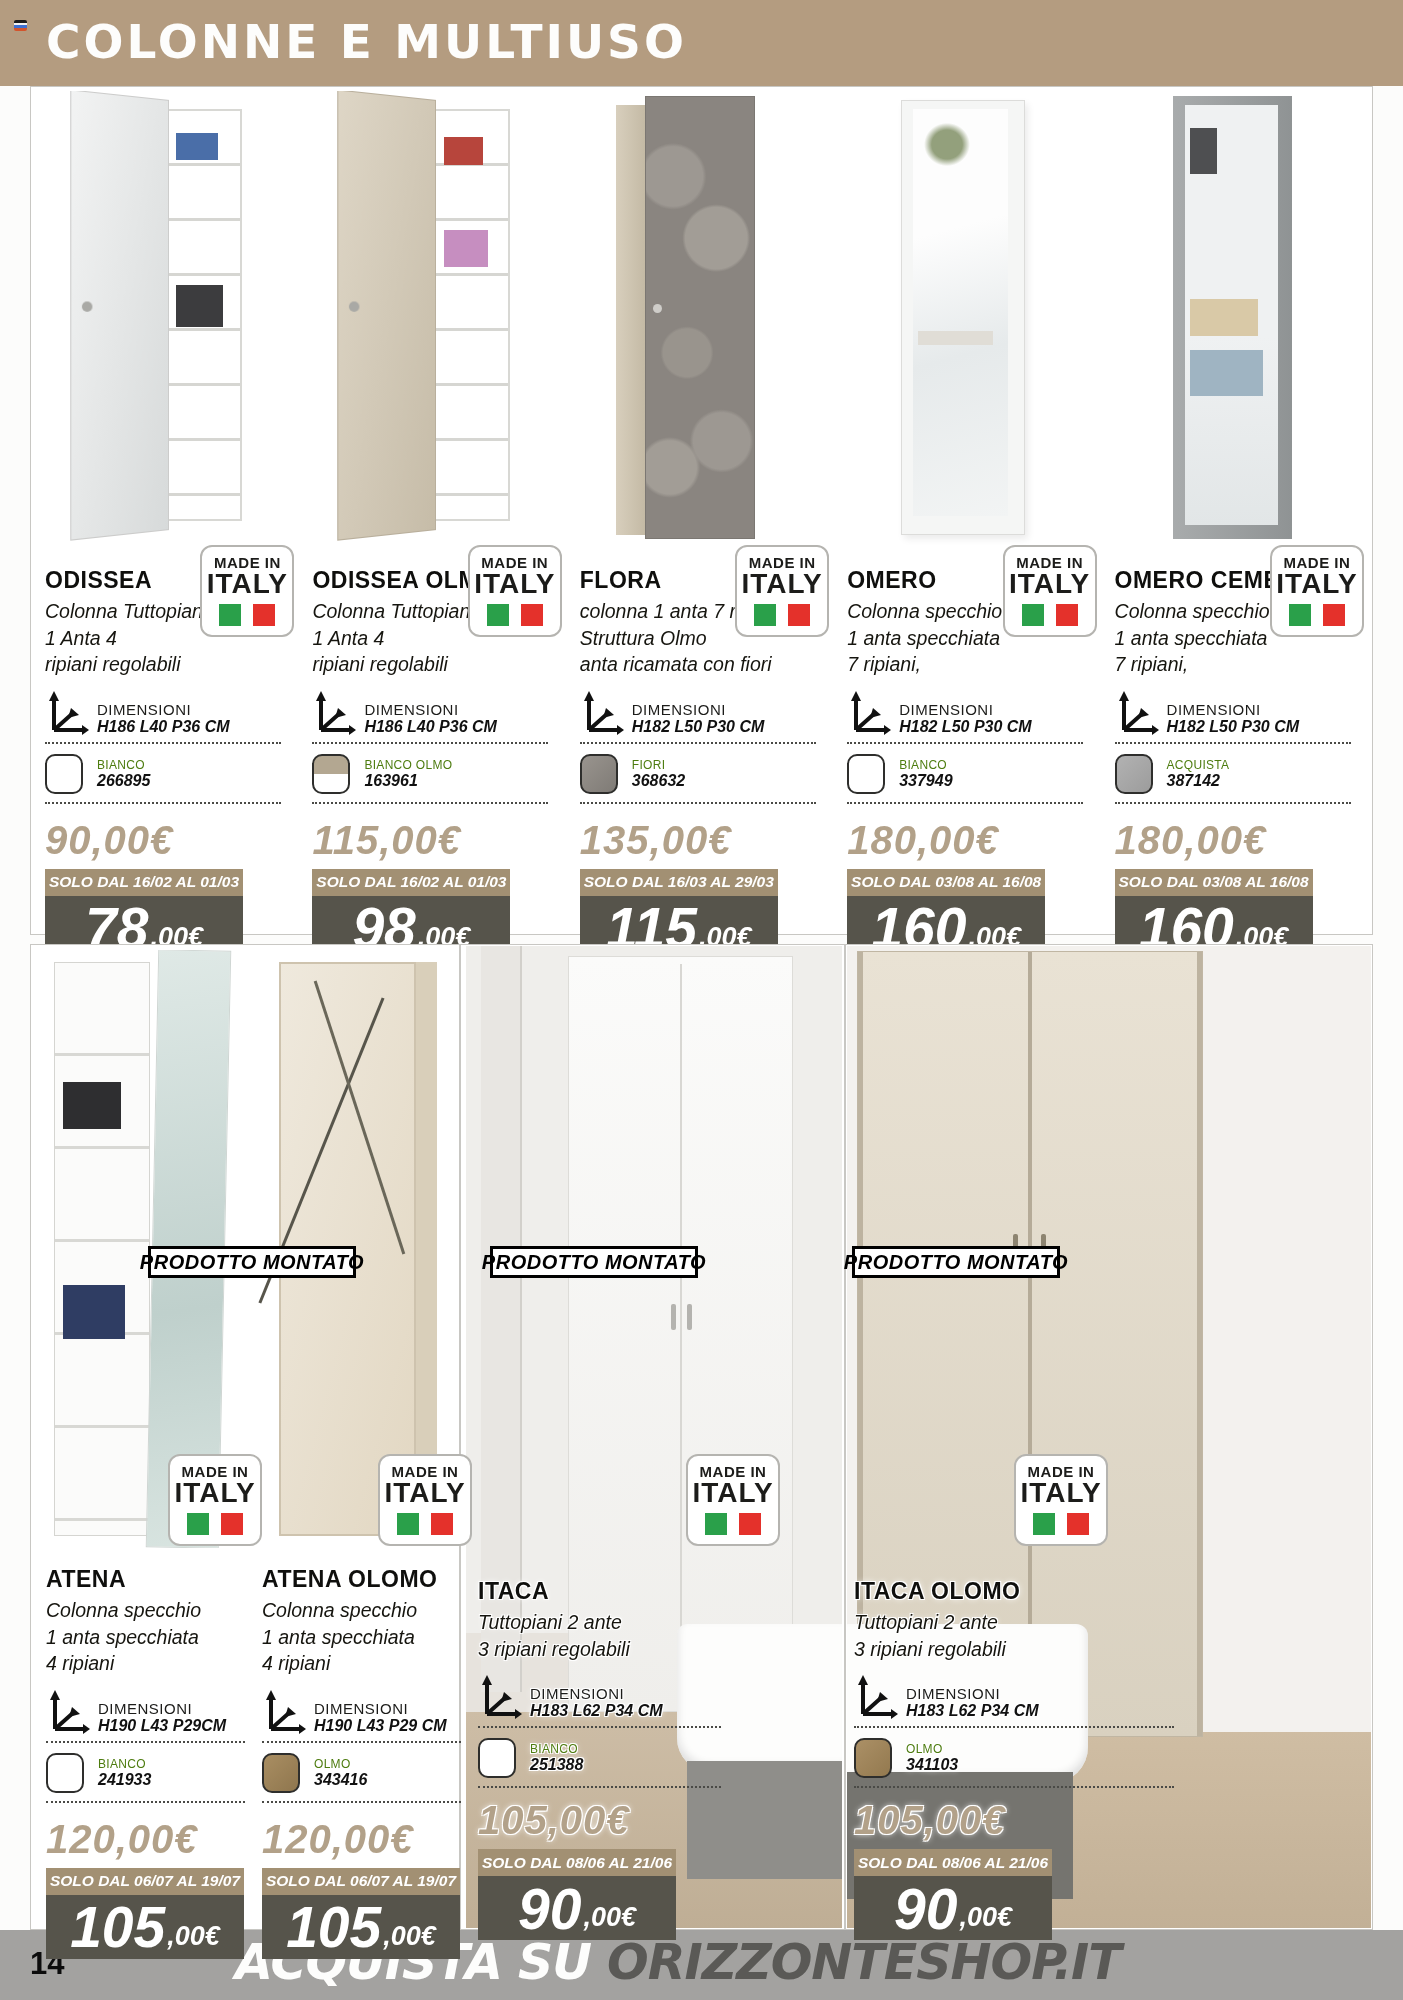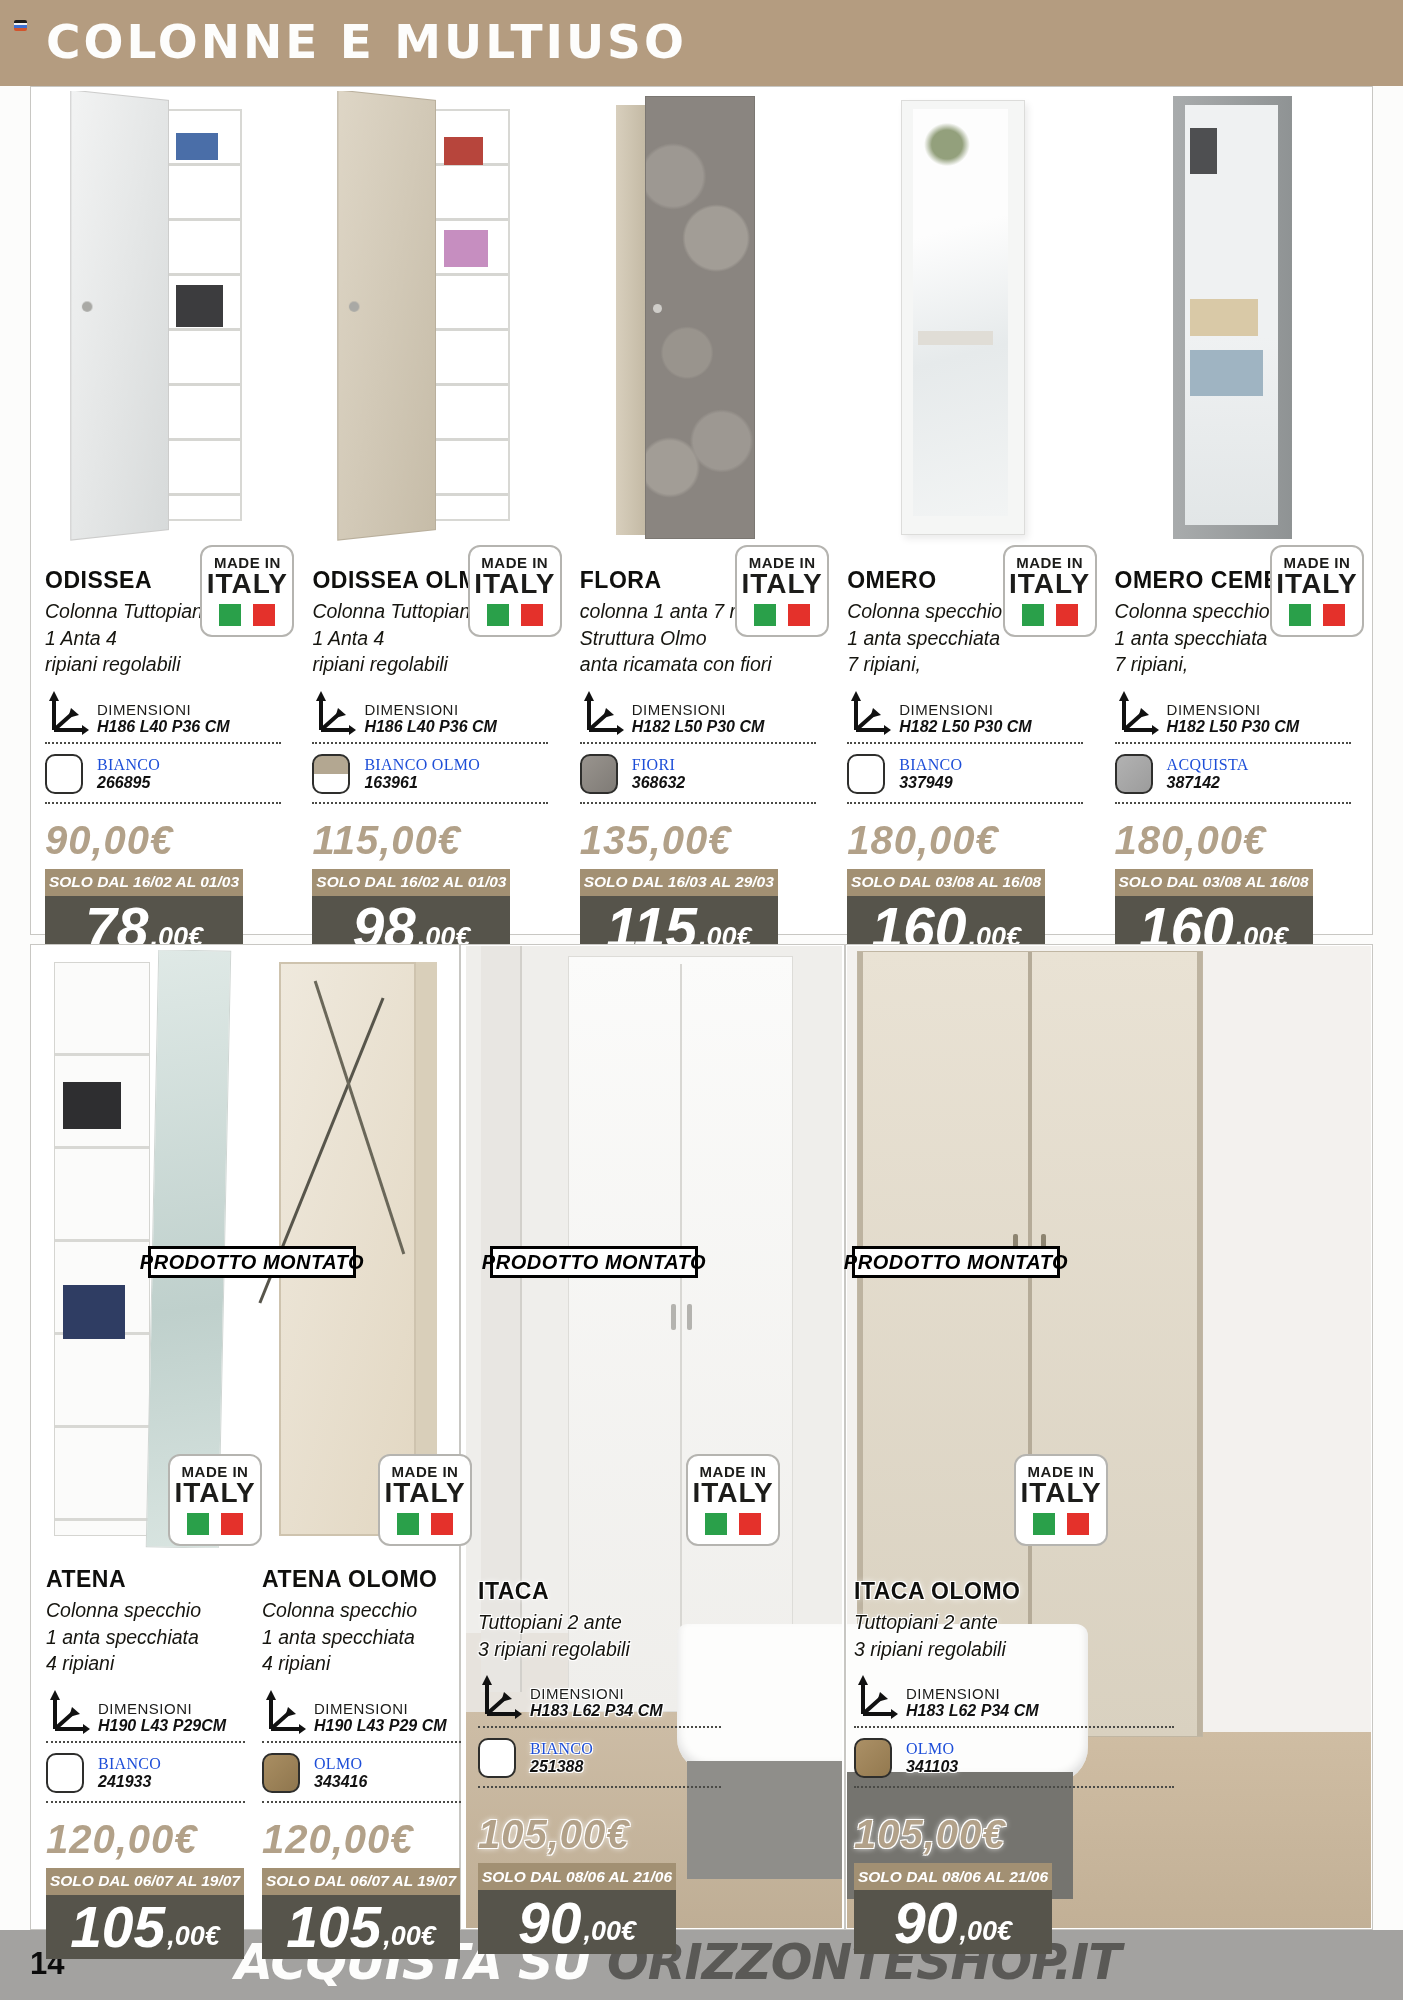--- a/index.html
+++ b/index.html
@@ -41,21 +41,21 @@
   .p-desc { margin-top:4px; font-size:19.5px; font-style:italic; line-height:1.36;
             color:#16150f; white-space:pre-line; }
   .dims-row { margin-top:12px; display:flex; align-items:flex-end; gap:8px;
               border-bottom:2px dotted #4a4a46; padding-bottom:6px; width:97%; }
   .dims-icon { width:44px; height:46px; flex:0 0 auto; }
   .dims-label { font-size:15px; color:#1c1c1a; letter-spacing:.5px; }
   .dims-value { font-size:16px; font-weight:bold; font-style:italic; color:#111; }
   .swatch-row { margin-top:10px; display:flex; gap:14px; align-items:center;
                 border-bottom:2px dotted #4a4a46; padding-bottom:8px; width:97%; }
   .swatch { width:38px; height:40px; border:2px solid #2e2e2c; border-radius:10px; flex:0 0 auto; background:#fff; }
-  .finish-name { font-size:16px; color:#1d4ed8; letter-spacing:.3px;font-family:Liberation Serif, serif; }
+  .finish-name { font-size:12px; color:#4d7c0f; letter-spacing:.3px; }
   .finish-code { font-size:16px; font-weight:bold; font-style:italic; color:#111; }
   .old-price { margin-top:14px; font-size:40px; font-weight:bold; font-style:italic;
                color:var(--old-price,#b2a189); letter-spacing:1px; }
   .promo { margin-top:6px; width:198px; height:27px; background:var(--promo-bg,#a29073);
            color:#fff; font-style:italic; font-weight:bold; font-size:15.5px;
            display:flex; align-items:center; justify-content:center; white-space:nowrap; }
   .price-box { width:198px; height:64px; background:var(--price-bg,#56544b); color:#fff;
                display:flex; align-items:flex-end; justify-content:center; padding-bottom:7px; }
   .price-main { font-size:57px; font-weight:bold; font-style:italic; line-height:.85; }
   .price-cents { font-size:27px; font-weight:bold; font-style:italic; margin-left:2px; }
@@ -153,21 +153,21 @@
   
   .info-abs { position:absolute; z-index:7; }
   .info-atena { left:16px; top:608px; width:205px; }
   .info-atena-olmo { left:232px; top:608px; width:205px; }
   .info-itaca { left:448px; top:634px; width:250px; }
   .info-olomo { left:824px; top:634px; width:330px; }
   .glow .p-name, .glow .p-desc, .glow .old-price, .glow .dims-label, .glow .dims-value,
   .glow .finish-name, .glow .finish-code {
     text-shadow:-1px -1px 0 #fff,1px -1px 0 #fff,-1px 1px 0 #fff,1px 1px 0 #fff,0 0 6px #fff; }
   .glow .p-name { margin-top:0; }
-  .glow .old-price { margin-top:24px; }
+  .glow .old-price { margin-top:10px; }
   
   .ftr { position:absolute; left:0; top:1930px; width:100%; height:70px;
          background:var(--footer-bg,#a3a2a0); }
   .pgnum { position:absolute; left:30px; top:16px; font-size:31px; font-weight:bold; color:#0c0c0c; }
   .brandline { position:absolute; left:235px; top:4px; display:flex; gap:16px; align-items:baseline;
     font-family:"DejaVu Sans", sans-serif; font-style:italic; font-weight:bold; font-size:49px; letter-spacing:-1px; }
   .buy { color:#fdfdfc; } .site { color:#5a5956; }
 </style>
 </head>
 <body>

